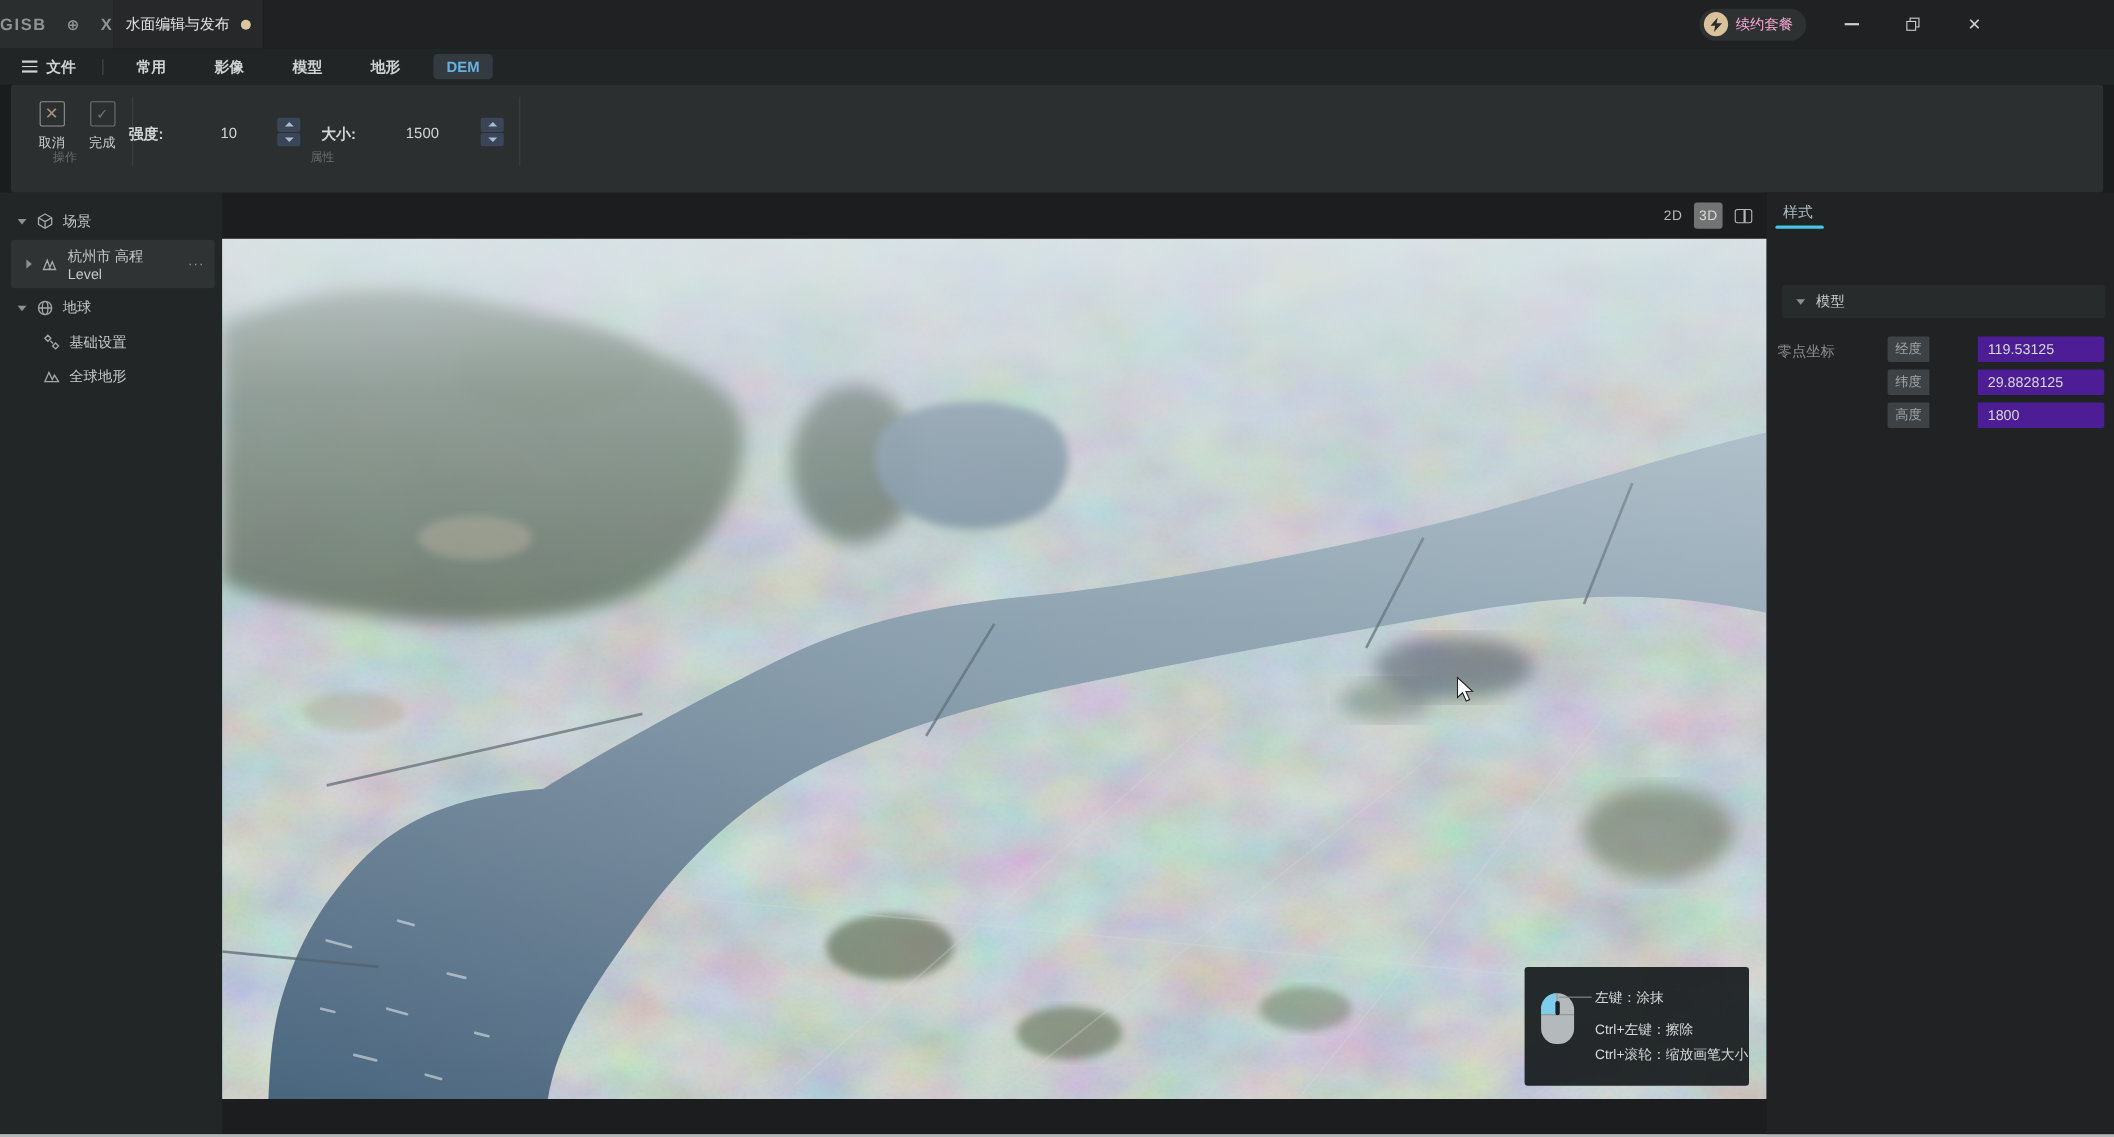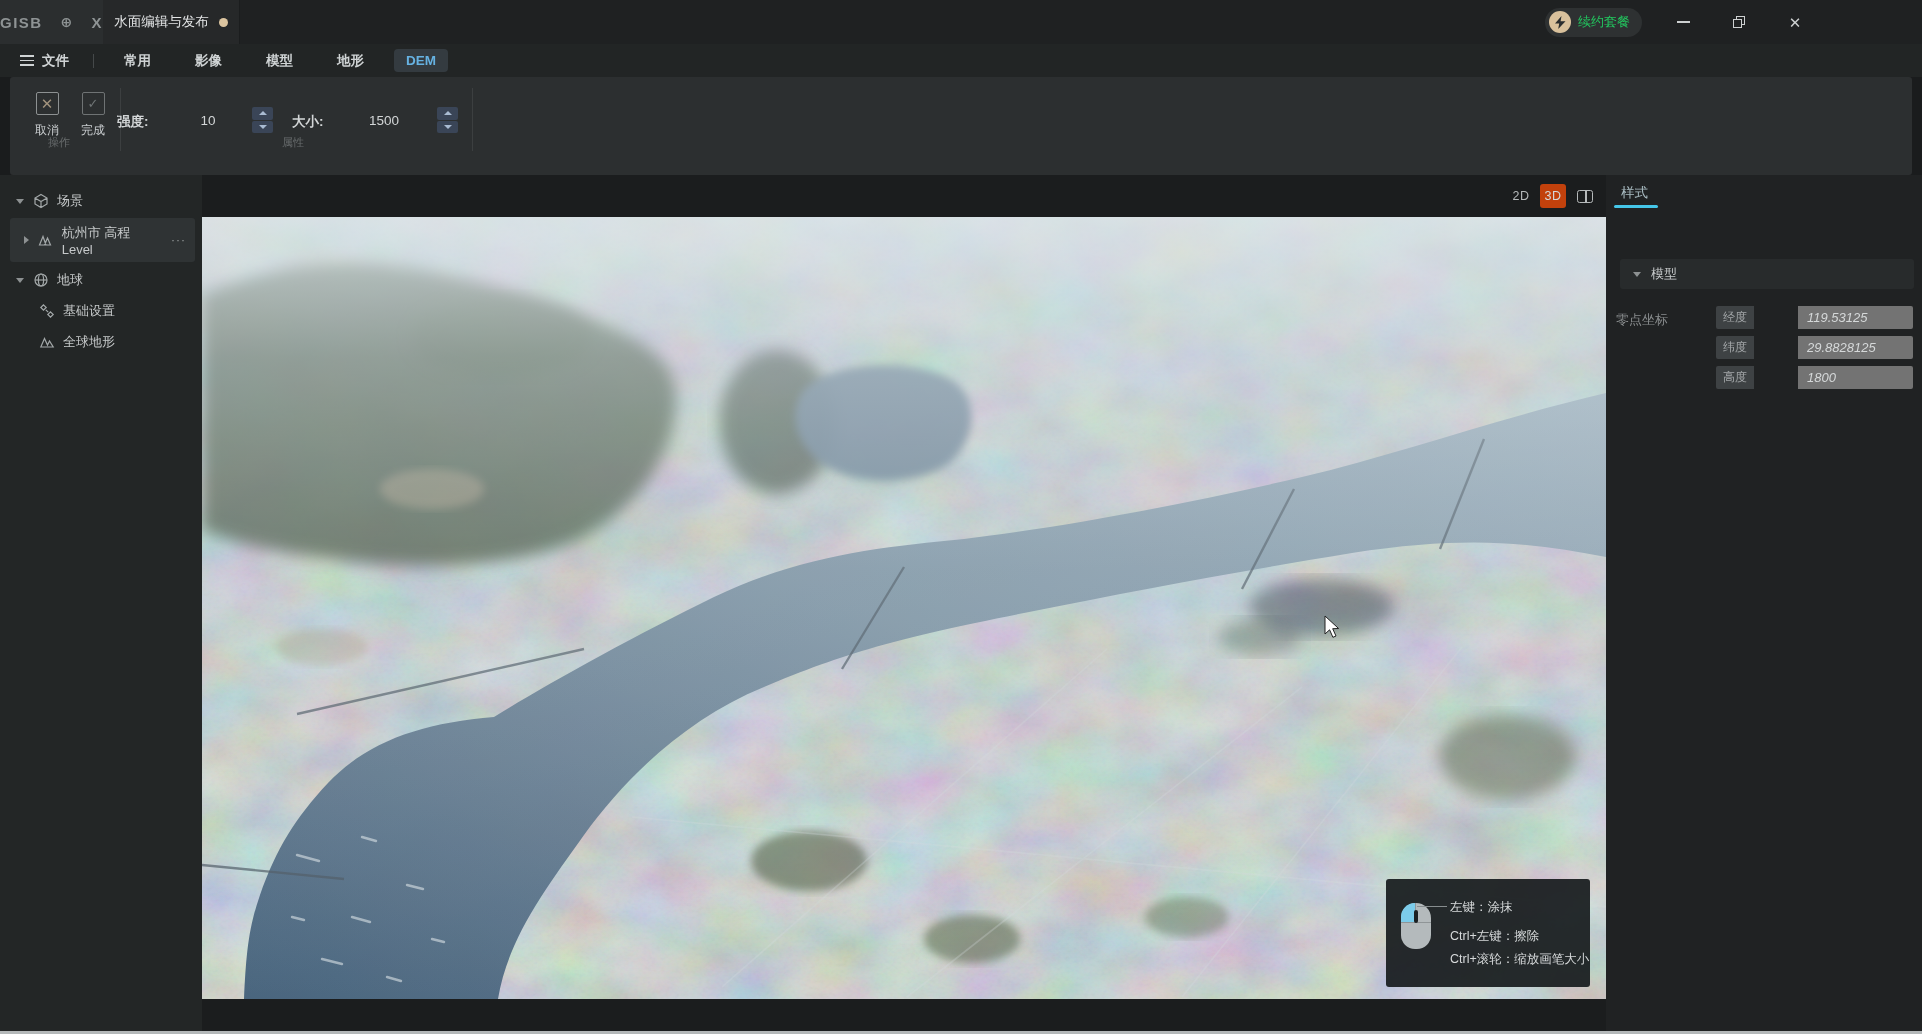--- a/index.html
+++ b/index.html
@@ -13,21 +13,21 @@
     font-weight:bold; font-size:15px; letter-spacing:1.5px; color:#8e9394; }
   .logo-globe { display:inline-block; margin:0 1px; font-size:14px; }
   .doc-tab { width:137px; background:#262829; display:flex; align-items:center; justify-content:center;
     gap:10px; font-size:13.5px; color:#e3e5e6; border-right:1px solid #1b1d1e; }
   .mod-dot { width:9px; height:9px; border-radius:50%; background:#dcc5a0; }
   .titlebar-right { margin-left:auto; display:flex; align-items:center; gap:26px; padding-right:112px; }
   .renew-pill { height:29px; background:#2e3132; border-radius:15px; display:flex; align-items:center;
     gap:7px; padding:0 12px 0 4px; cursor:default; }
   .bolt-circle { width:22px; height:22px; border-radius:50%; background:#d9c19c; display:flex;
     align-items:center; justify-content:center; }
-  .renew-label { font-size:13px; color:#22c55e; }
+  .renew-label { font-size:13px; color:#f9a8d4; }
   .winbtn { width:30px; height:30px; display:flex; align-items:center; justify-content:center; color:#cdd0d1; }
   .min-glyph { width:13px; height:2px; background:#cdd0d1; }
   .restore-glyph { position:relative; width:12px; height:12px; }
   .restore-glyph .r1 { position:absolute; right:0; top:0; width:9px; height:9px; border:1.3px solid #cdd0d1; }
   .restore-glyph .r2 { position:absolute; left:0; bottom:0; width:9px; height:9px; border:1.3px solid #cdd0d1; background:#1f2122; }
   .close-glyph { font-size:15px; line-height:1; }
 
   
   .menubar { height:33px; background:#222525; display:flex; align-items:center; flex:0 0 auto;
     font-size:13.5px; color:#cfd3d4; }
@@ -65,21 +65,21 @@
   .caret-down { width:0; height:0; border-left:4.5px solid transparent; border-right:4.5px solid transparent; border-top:5.5px solid #8d9192; }
   .caret-right { width:0; height:0; border-top:4.5px solid transparent; border-bottom:4.5px solid transparent; border-left:5.5px solid #8d9192; }
   .tree-icon { display:flex; align-items:center; justify-content:center; width:17px; }
   .tree-icon svg { stroke:#a3a8a9; fill:none; stroke-width:1.2; }
   .more-dots { margin-left:auto; padding-right:9px; color:#9a9e9f; letter-spacing:1px; font-size:12px; }
 
   .map-col { width:1404px; display:flex; flex-direction:column; flex:0 0 auto; }
   .map-toolbar { height:42px; display:flex; align-items:center; justify-content:flex-end; gap:6px; padding-right:8px; }
   .view-btn { min-width:26px; height:24px; display:flex; align-items:center; justify-content:center;
     font-size:12.5px; color:#b6babb; border-radius:3px; padding:0 4px; letter-spacing:.5px; }
-  .view-btn.active { background:#c2410c; color:#d6d9da; }
+  .view-btn.active { background:#737373; color:#d6d9da; }
   .split-glyph { width:16px; height:13px; border:1.5px solid #b6babb; border-radius:2.5px; position:relative; }
   .split-glyph::after { content:""; position:absolute; left:50%; top:0; bottom:0; width:1.5px; background:#b6babb; }
 
   .map-view { position:relative; width:1404px; height:782px; overflow:hidden; background:#8fa0a6; }
   .map-view svg.scene { position:absolute; inset:0; }
   .map-cursor { position:absolute; left:1122px; top:398px; }
   .paint-tip { position:absolute; right:16px; bottom:12px; width:204px; height:108px;
     background:rgba(24,28,30,.93); border-radius:3px; }
   .tip-line { position:absolute; left:64px; font-size:12.5px; color:#d6d9da; white-space:nowrap; }
   .mouse-fig { position:absolute; left:15px; top:24px; width:30px; height:46px; background:#b4babc;
@@ -94,22 +94,22 @@
   .rpanel { width:316px; background:#202223; position:relative; flex:0 0 auto; font-size:13px; }
   .rtab { position:absolute; left:15px; top:9px; font-size:13.5px; color:#a9bcc2; }
   .rtab-underline { position:absolute; left:8px; top:30px; width:44px; height:3px; background:#45c6e8; border-radius:2px; }
   .card { position:absolute; left:14px; width:294px; background:#282b2c; border-radius:3px;
     display:flex; align-items:center; gap:10px; padding-left:13px; color:#c9cccd; }
   .coord-label { position:absolute; left:10px; top:136px; color:#8a8e8f; }
   .coord-rows { position:absolute; left:110px; top:131px; width:197px; display:flex; flex-direction:column; gap:7px; }
   .coord-row { display:flex; height:23px;gap:44px; }
   .coord-chip { width:38px; background:#3e4244; color:#a3a7a9; font-size:12px; display:flex;
     align-items:center; justify-content:center; border-radius:2px 0 0 2px; }
-  .coord-value { flex:1; background:#737373; color:#d5d8d9; display:flex; align-items:center;
-    padding-left:9px; border-radius:0 2px 2px 0; font-size:13px;font-style:italic; }
+  .coord-value { flex:1; background:#4c1d95; color:#d5d8d9; display:flex; align-items:center;
+    padding-left:9px; border-radius:0 2px 2px 0; font-size:13px; }
 
   
   .statusbar { height:27px; background:#18191a; display:flex; align-items:center; font-size:12px;
     color:#b0b4b5; flex:0 0 auto; }
   .status-left-icon { width:18px; height:18px; margin:0 12px 0 11px; border:1.4px solid #b7bbbc;
     border-radius:2px; position:relative; }
   .status-left-icon::before { content:""; position:absolute; left:3px; top:4px; width:8px; height:1.4px; background:#b7bbbc; }
   .status-left-icon::after { content:"+"; position:absolute; right:-4px; bottom:-6px; font-size:10px; color:#b7bbbc; }
   .status-sep { width:1px; height:16px; background:#303334; }
   .status-right { margin-left:auto; display:flex; align-items:center; gap:22px; padding-right:12px; }

